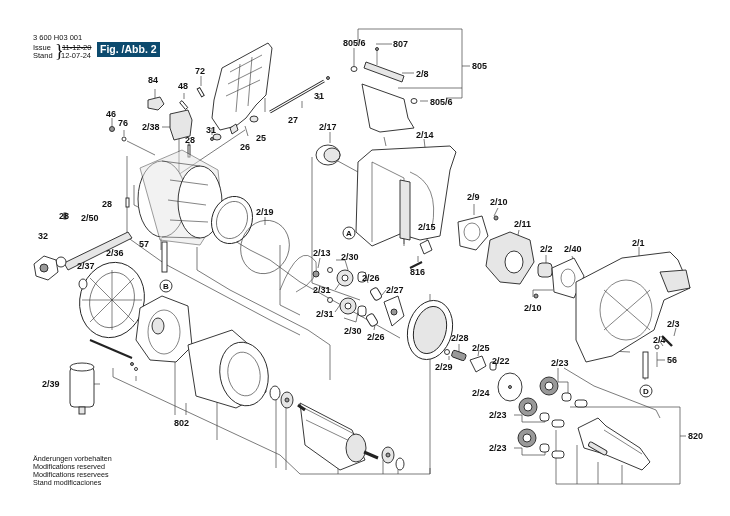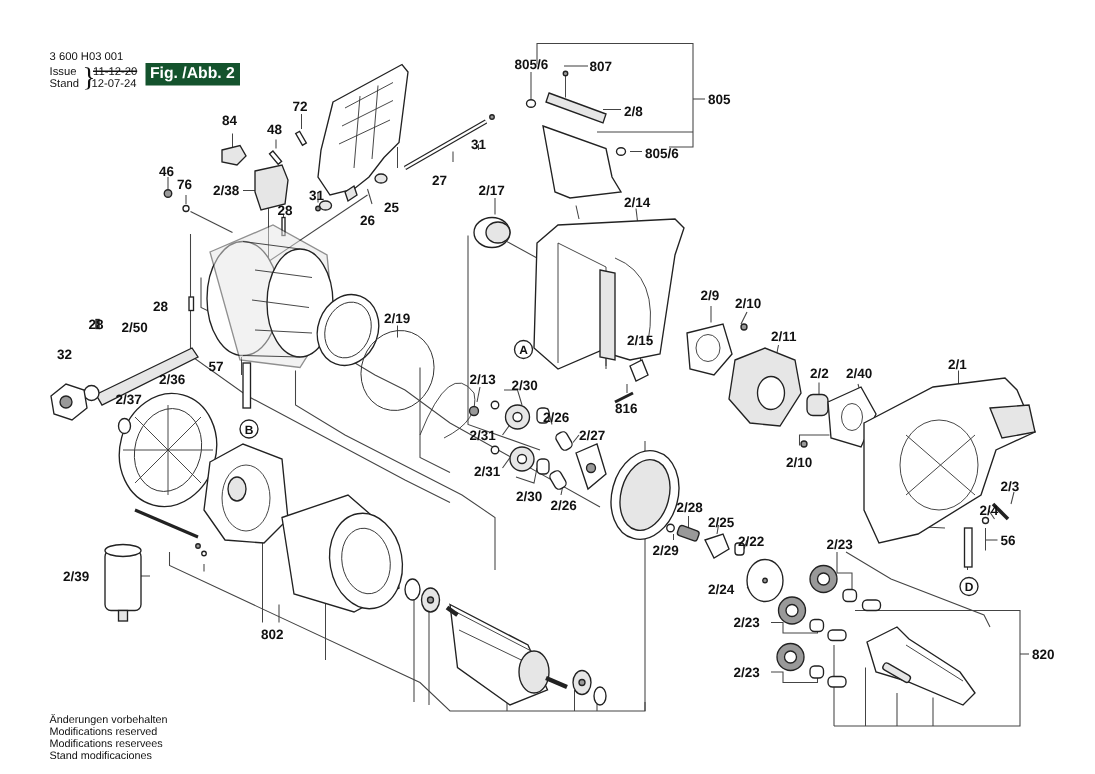--- a/index.html
+++ b/index.html
@@ -5,22 +5,22 @@
   html, body { margin: 0; padding: 0; background: #ffffff; }
   body { width: 730px; height: 516px; overflow: hidden; position: relative; font-family: "Liberation Sans", sans-serif; }
   #canvas { position: absolute; left: 0; top: 0; width: 730px; height: 516px; }
   .hdr { position: absolute; font-size: 7.5px; color: #111; line-height: 9px; font-family: "Liberation Sans", sans-serif; }
   .doc-no { left: 33px; top: 33px; }
   .stand { left: 33px; top: 43px; }
   .issue { left: 33px; top: 51px; }
   .brace { position: absolute; left: 55px; top: 42px; font-size: 18px; line-height: 18px; color: #111; font-family: "Liberation Serif", serif; }
   .date-old { position: absolute; left: 62px; top: 43px; font-size: 7.5px; line-height: 9px; color: #111; text-decoration: line-through; }
   .date-new { position: absolute; left: 61px; top: 51px; font-size: 7.5px; line-height: 9px; color: #111; }
-  .fig-badge { position: absolute; left: 97px; top: 42px; background: #14532d; color: #fff; font-weight: bold; font-size: 10.5px; padding: 1px 3px; line-height: 13px; font-family: "Liberation Sans", sans-serif; text-align: right; }
-  .notes { position: absolute; left: 33px; top: 476px; font-size: 7.2px; line-height: 8px; color: #111; }
+  .fig-badge { position: absolute; left: 97px; top: 42px; background: #0c4a6e; color: #fff; font-weight: bold; font-size: 10.5px; padding: 1px 3px; line-height: 13px; font-family: "Liberation Sans", sans-serif; text-align: right; }
+  .notes { position: absolute; left: 33px; top: 455px; font-size: 7.2px; line-height: 8px; color: #111; }
   .lbl { font-family: "Liberation Sans", sans-serif; font-weight: bold; font-size: 9px; fill: #111; }
   .ln { stroke: #444; stroke-width: 0.7; fill: none; }
   .part { stroke: #222; stroke-width: 0.9; fill: #fff; }
   .partg { stroke: #222; stroke-width: 0.9; fill: #e6e6e6; }
   .partd { stroke: #222; stroke-width: 0.9; fill: #999; }
   .thin { stroke: #333; stroke-width: 0.6; fill: none; }
   .circ-lbl { font-family: "Liberation Sans", sans-serif; font-weight: bold; font-size: 8px; fill: #111; }
 </style>
 </head>
 <body>

